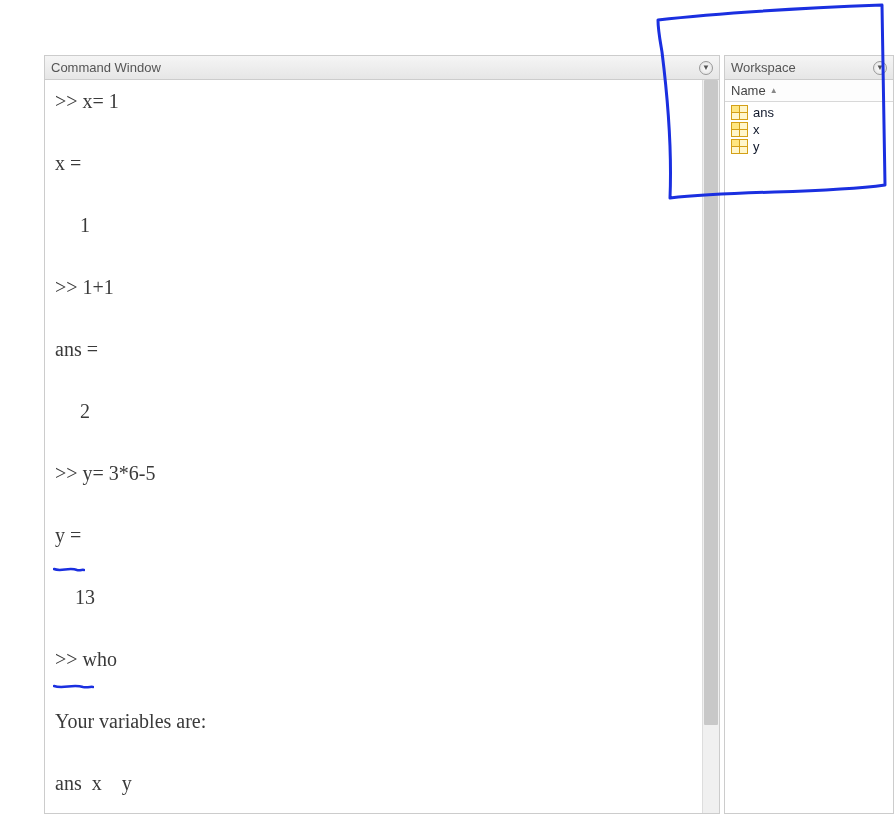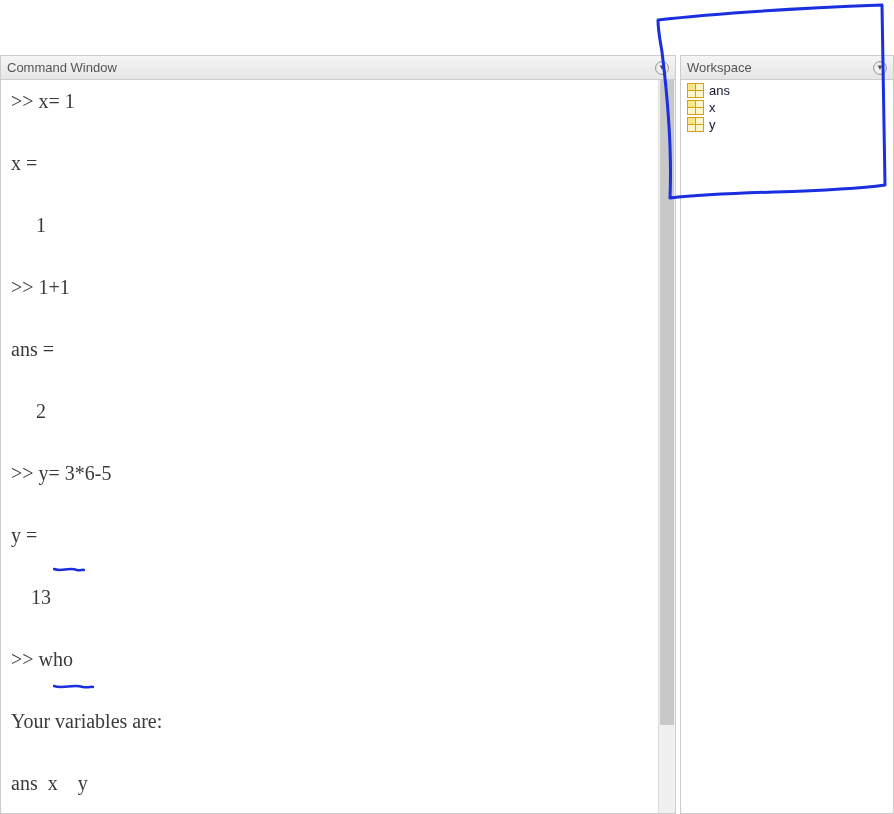--- a/index.html
+++ b/index.html
@@ -10,20 +10,21 @@
       width: 894px;
       height: 814px;
       position: relative;
       overflow: hidden;
     }
     .main-container {
       display: flex;
       width: 100%;
       height: 100%;
       padding-top: 55px;
+      padding-left: 44px;
     }
     .panel {
       display: flex;
       flex-direction: column;
       border: 1px solid #ccc;
     }
     .command-panel {
       width: 676px;
       height: 100%;
     }
@@ -202,20 +203,24 @@
         <div class="scroll-up-arrow">▴</div>
         <div class="scrollbar-thumb"></div>
       </div>
     </div>
   </div>
 
   <div class="panel workspace-panel">
     <div class="panel-header">
       <span>Workspace</span>
       <span class="dropdown-icon">▼</span>
+    </div>
+    <div class="workspace-columns">
+      <span>Name</span>
+      <span class="sort-triangle">▲</span>
     </div>
     <div class="workspace-body" id="workspace-body">
     <div class="var-row">
           <svg class="var-icon" viewBox="0 0 17 15">
   <rect x="0.5" y="0.5" width="16" height="14" fill="#fff6cc" stroke="#d4a017"></rect>
   <line x1="8.5" y1="0.5" x2="8.5" y2="14.5" stroke="#d4a017"></line>
   <line x1="0.5" y1="7.5" x2="16.5" y2="7.5" stroke="#d4a017"></line>
   <rect x="0.5" y="0.5" width="8" height="7" fill="#ffe680" stroke="#d4a017"></rect>
 </svg>
           <span>ans</span>

